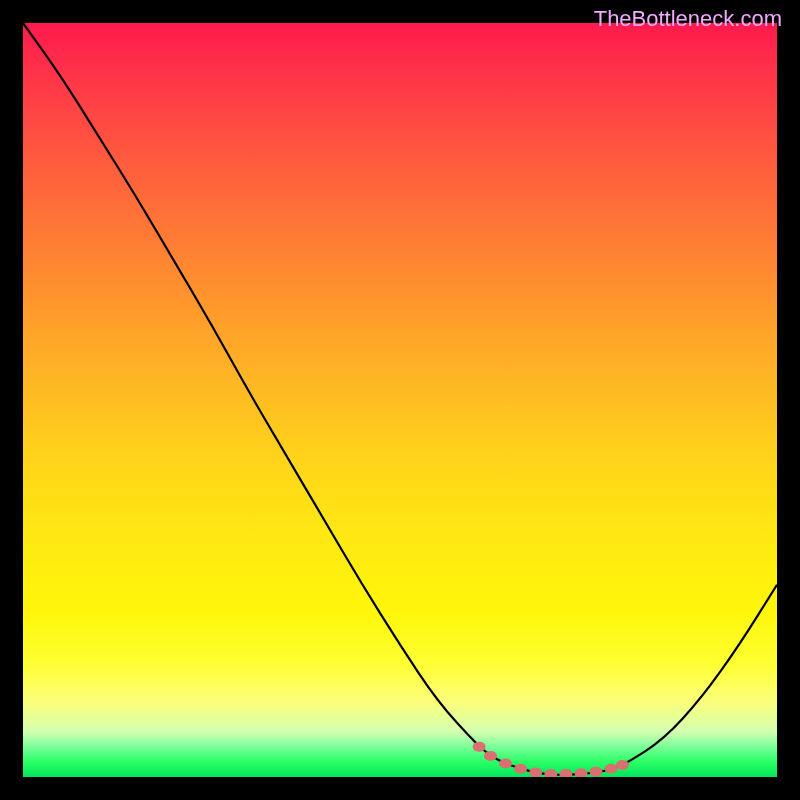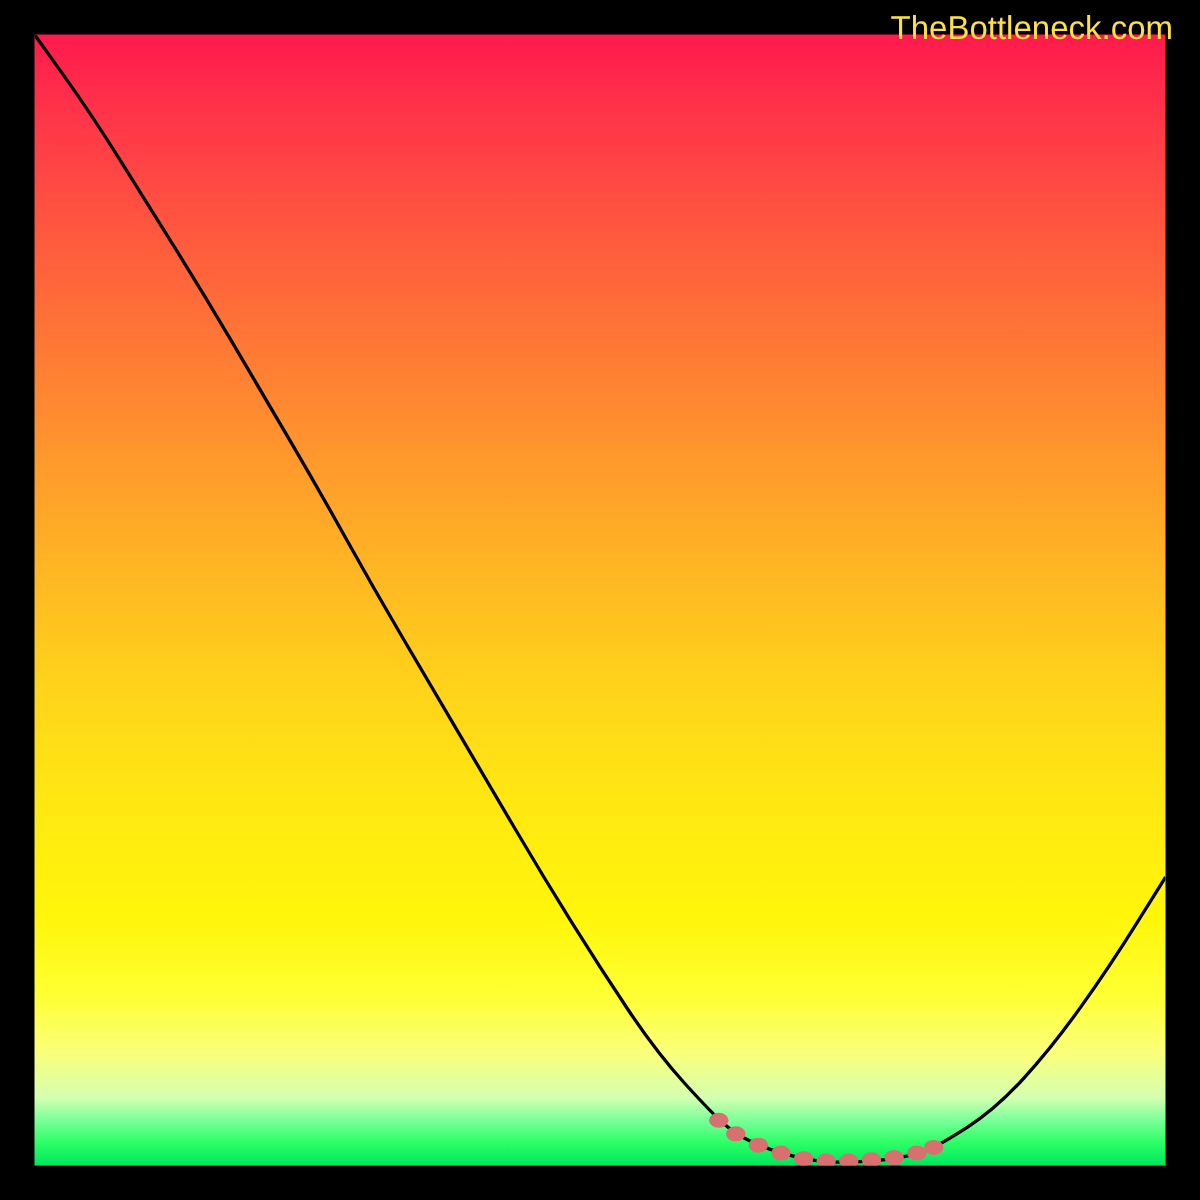--- a/index.html
+++ b/index.html
@@ -1,21 +1,21 @@
 <!DOCTYPE html>
 <html><head>
 <meta charset="utf-8">
 <style>
   * { margin: 0; padding: 0; box-sizing: border-box; }
   body { width: 800px; height: 800px; background: #000; position: relative; font-family: Arial, sans-serif; }
   .watermark {
     position: absolute;
     top: 6px;
     right: 18px;
-    color: #fde047;
+    color: #f0abfc;
     font-size: 22px;
     font-weight: 400;
     z-index: 10;
   }
   .plot-area {
     position: absolute;
     left: 23px;
     top: 23px;
     width: 754px;
     height: 754px;

